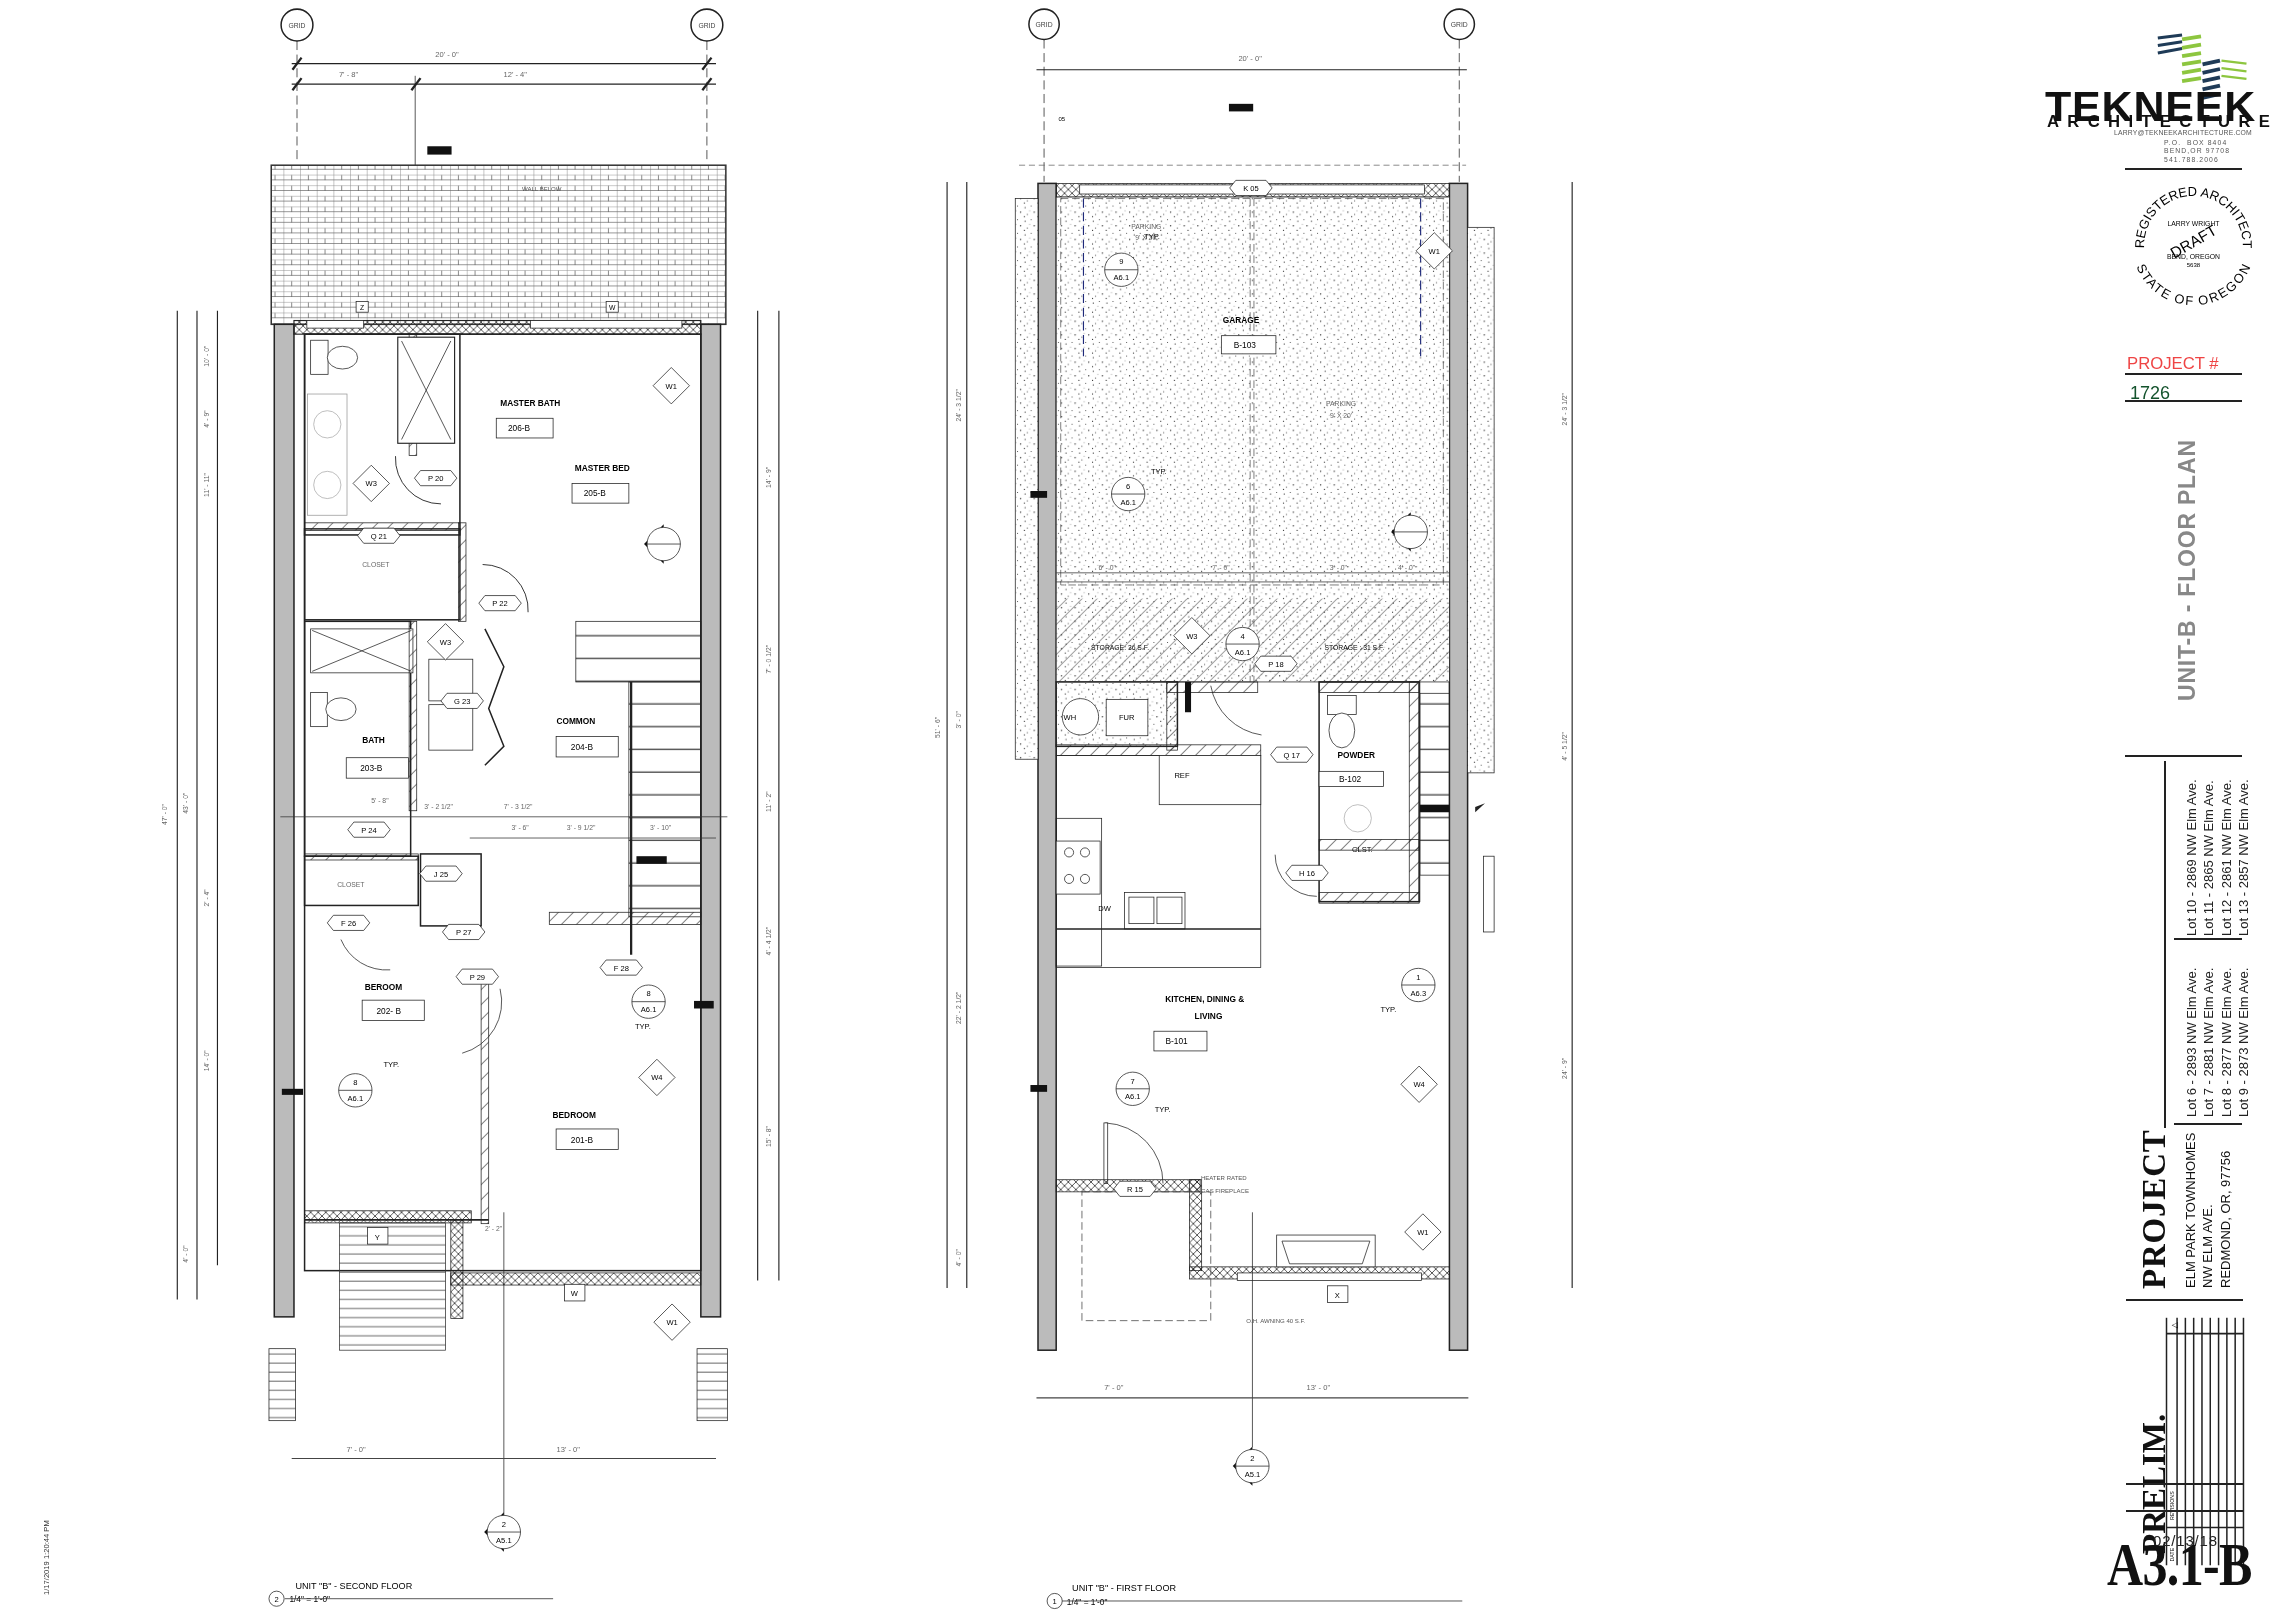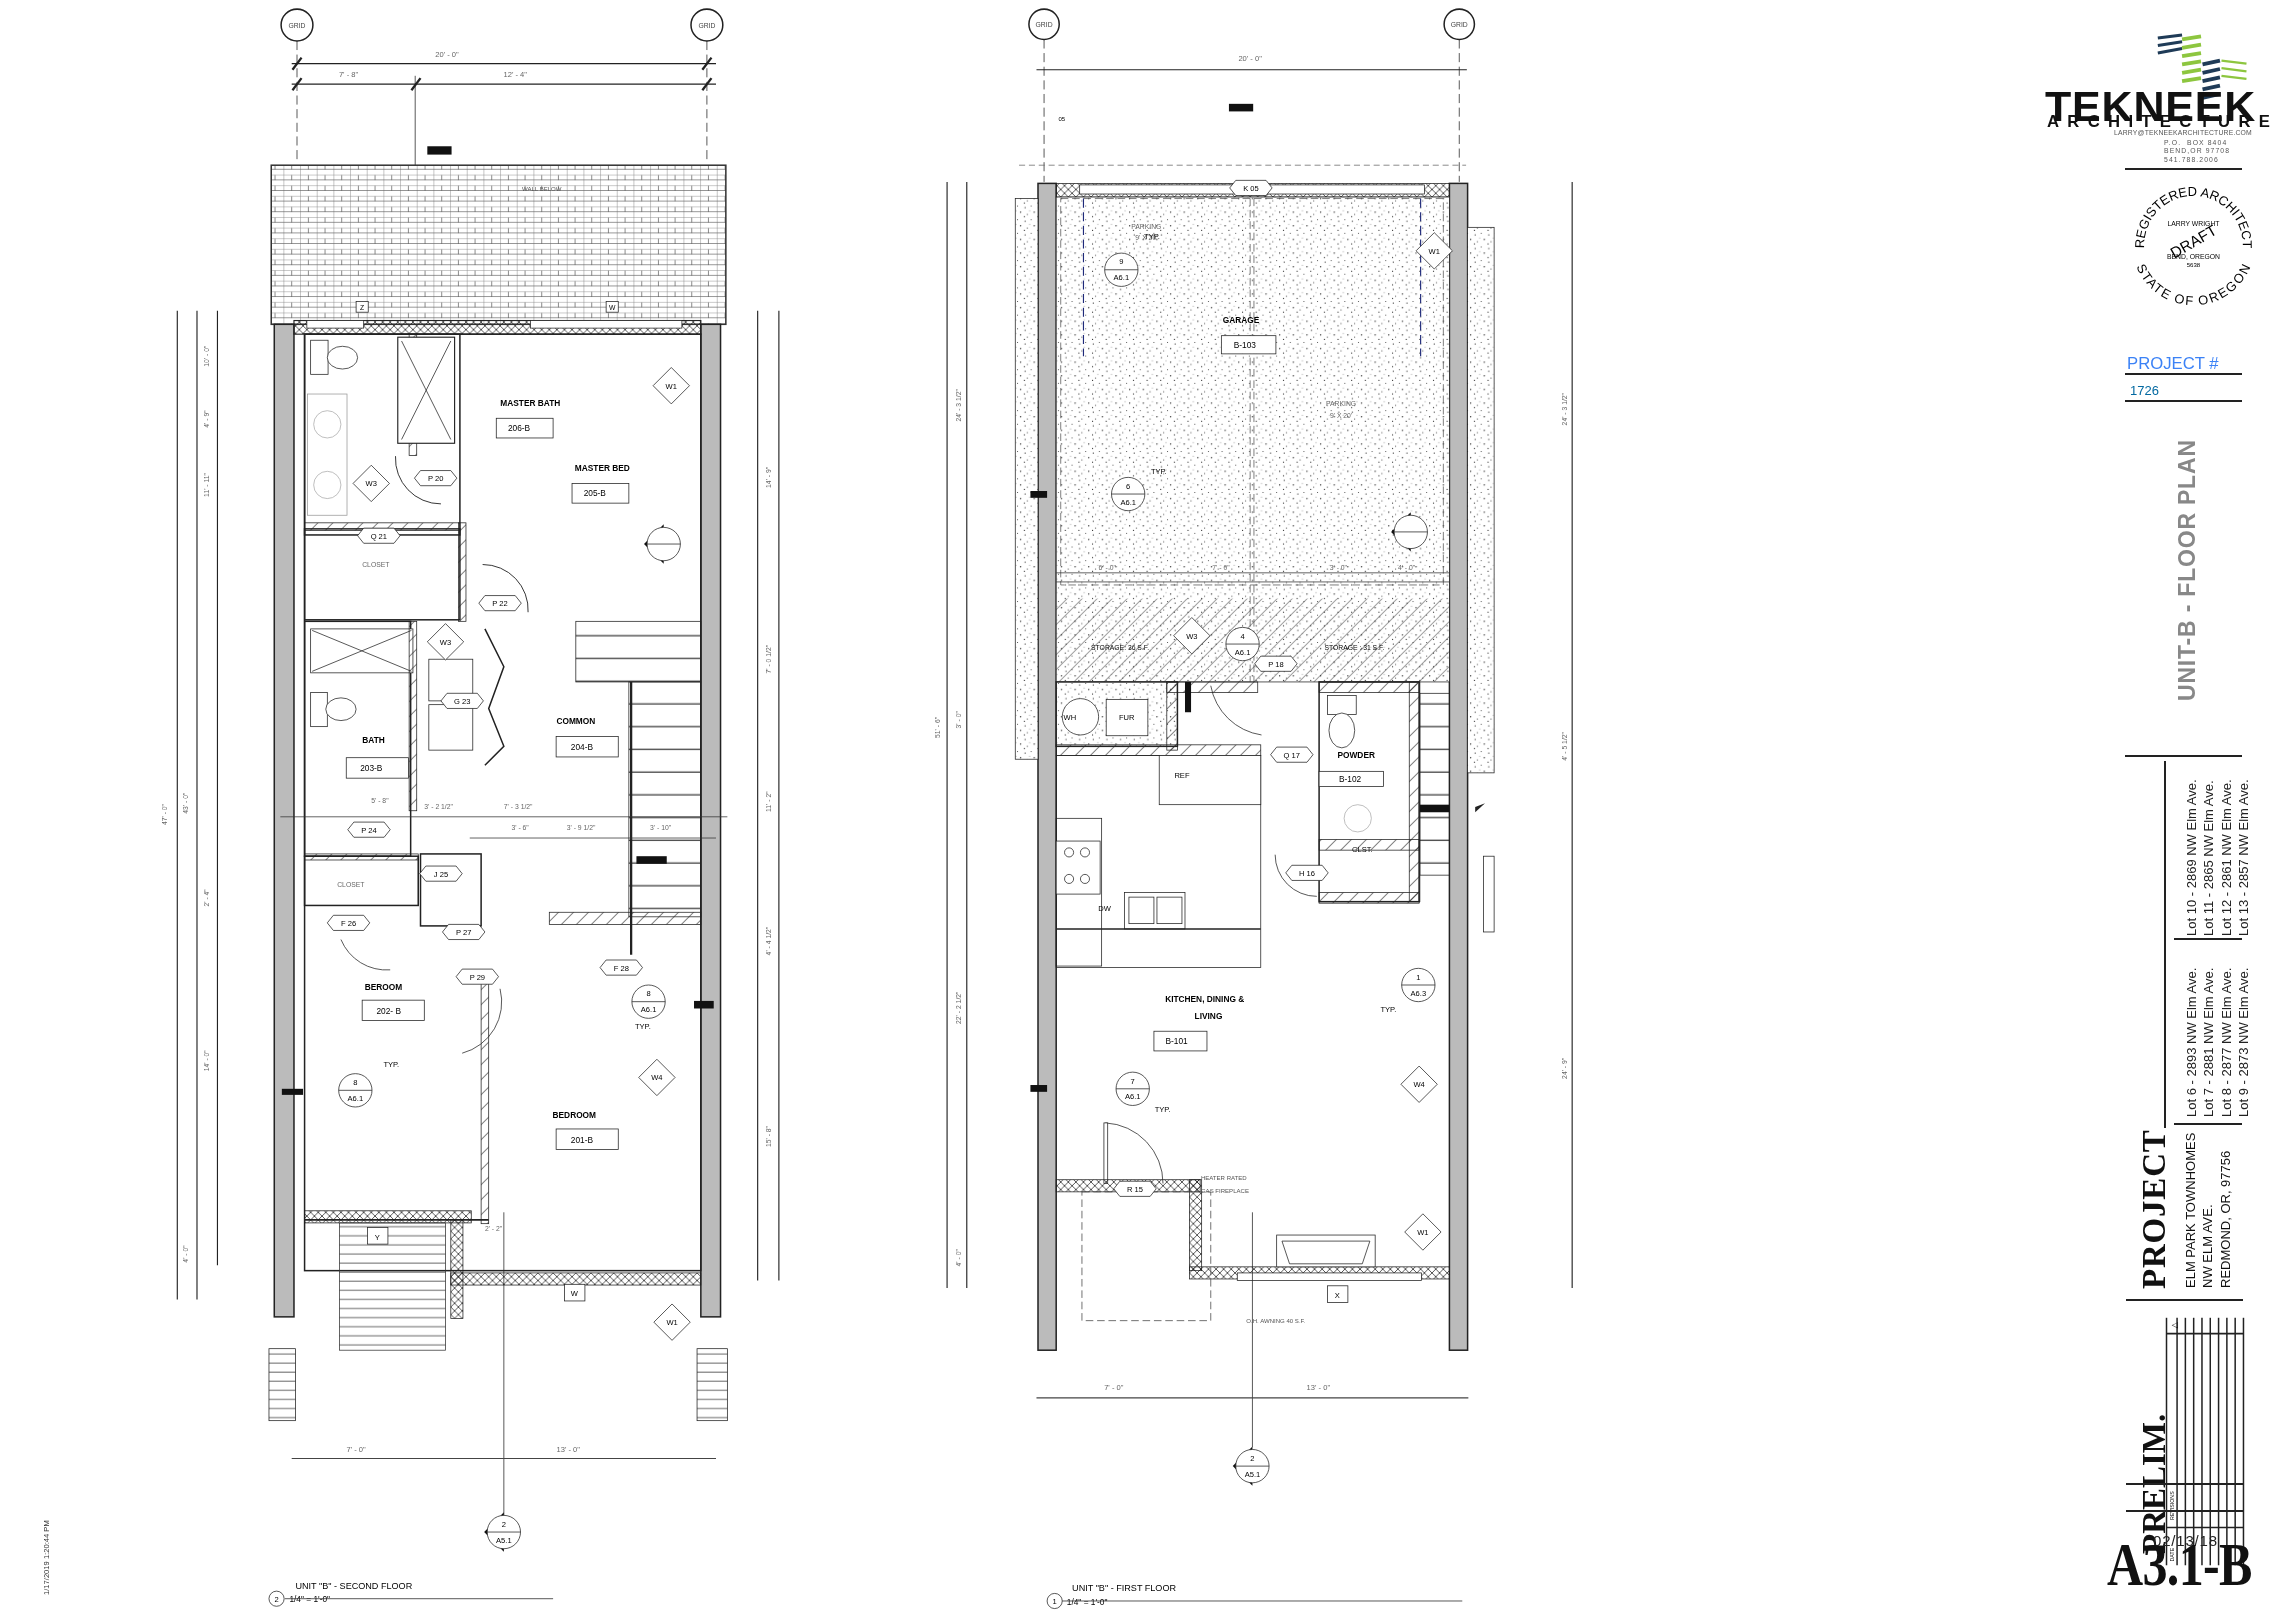--- a/index.html
+++ b/index.html
@@ -4,22 +4,22 @@
 <style>
   html, body { margin:0; padding:0; background:#ffffff; }
   body { width:2273px; height:1623px; position:relative; overflow:hidden; font-family:"Liberation Sans", sans-serif; color:#111; }
   svg text { font-family:"Liberation Sans", sans-serif; }
   .sheet { position:absolute; left:0; top:0; width:2273px; height:1623px; }
   #plans { position:absolute; left:0; top:0; }
   .logo-word { position:absolute; left:2045px; top:82px; font-family:"Liberation Sans", sans-serif; font-weight:bold; font-size:43px; letter-spacing:0.8px; color:#111; }
   .logo-sub { position:absolute; left:2047px; top:112px; font-family:"Liberation Sans", sans-serif; font-weight:bold; font-size:16.7px; letter-spacing:8.3px; color:#111; }
   .logo-email { position:absolute; left:2114px; top:129px; font-size:6.8px; color:#555; letter-spacing:0.2px; }
   .logo-addr { position:absolute; left:2164px; top:139px; font-size:6.8px; color:#555; line-height:8.3px; letter-spacing:1.1px; white-space:pre; }
-  .proj-label { position:absolute; left:2127px; top:354px; font-size:16.7px; color:#3b82f6; }
-  .proj-num { position:absolute; left:2130px; top:383px; font-size:13px; color:#0369a1; }
+  .proj-label { position:absolute; left:2127px; top:354px; font-size:16.7px; color:#ef4444; }
+  .proj-num { position:absolute; left:2130px; top:383px; font-size:18px; color:#14532d; }
   .hline { position:absolute; height:1.5px; background:#222; }
   .vline { position:absolute; width:1.5px; background:#222; }
   .sheet-title { position:absolute; left:2174px; top:701px; transform:rotate(-90deg); transform-origin:left top; font-weight:bold; font-size:23px; color:#888; white-space:nowrap; letter-spacing:0.8px; }
   .lots { position:absolute; transform:rotate(-90deg); transform-origin:left top; font-size:13px; color:#222; white-space:nowrap; line-height:17.4px; }
   .proj-word { position:absolute; left:2136px; top:1289px; transform:rotate(-90deg); transform-origin:left top; font-family:"Liberation Serif", serif; font-weight:bold; font-size:33px; letter-spacing:0.8px; }
   .proj-addr { position:absolute; left:2182px; top:1288px; transform:rotate(-90deg); transform-origin:left top; font-size:13px; line-height:17.4px; white-space:nowrap; }
   .prelim { position:absolute; left:2136px; top:1554px; transform:rotate(-90deg); transform-origin:left top; font-family:"Liberation Serif", serif; font-weight:bold; font-size:33px; white-space:nowrap; }
   .rev-table { position:absolute; left:2165px; top:1308px; width:83px; height:258px; }
   .date-val { position:absolute; left:2153px; top:1532px; font-size:15px; color:#222; letter-spacing:0.8px; }
   .sheet-no { position:absolute; left:2107px; top:1530px; font-family:"Liberation Serif", serif; font-weight:bold; font-size:61px; transform:scaleX(0.82); transform-origin:left top; letter-spacing:-0.8px; white-space:nowrap; }

